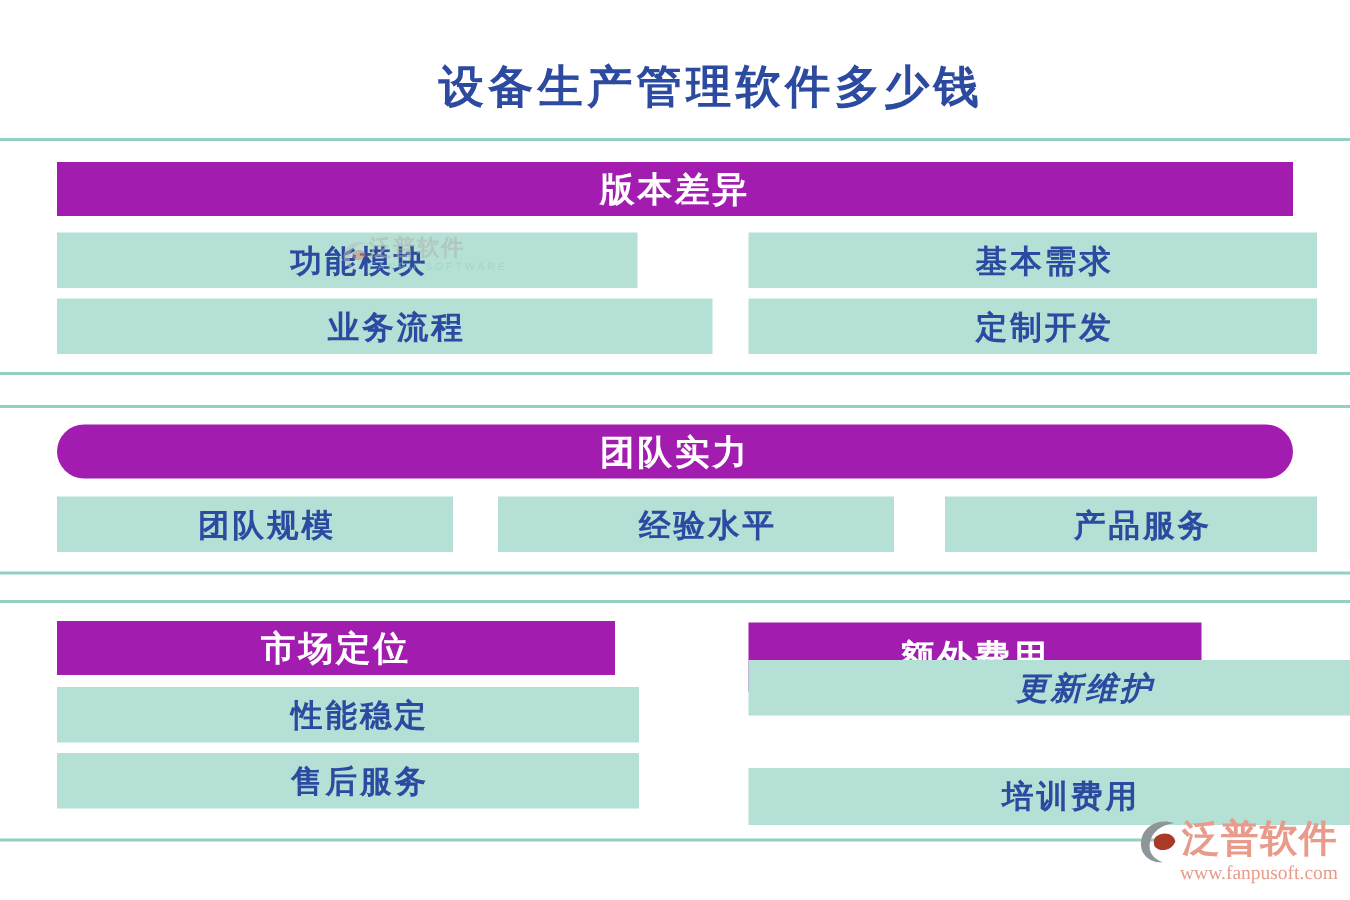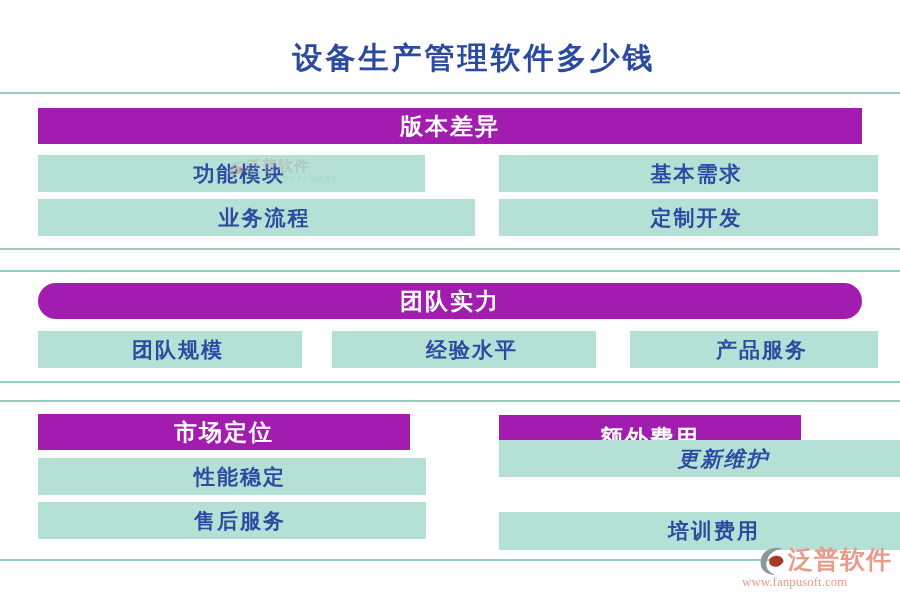--- a/index.html
+++ b/index.html
@@ -67,21 +67,21 @@
   
   .wm-footer{
     right:8px;top:546px;width:150px;
     display:flex;flex-wrap:wrap;align-items:flex-start;justify-content:flex-end;
   }
   .wm-footer .glyph{width:26px;height:30px;margin-right:2px;}
   .wm-footer .cn{
     font-size:25px;font-weight:bold;color:#E89B8B;letter-spacing:1px;line-height:1.1;
   }
   .wm-footer .url{
-    width:100%;font-size:13px;color:#E89B8B;
+    width:100%;text-align:right;font-size:13px;color:#E89B8B;
     font-family:"Liberation Serif","DejaVu Serif",serif;margin-top:-2px;
   }
 </style>
 </head>
 <body>
 
 <div class="abs title">设备生产管理软件多少钱</div>
 <div class="abs line line-a"></div>
 
 <div class="abs hdr hdr-1">版本差异</div>

